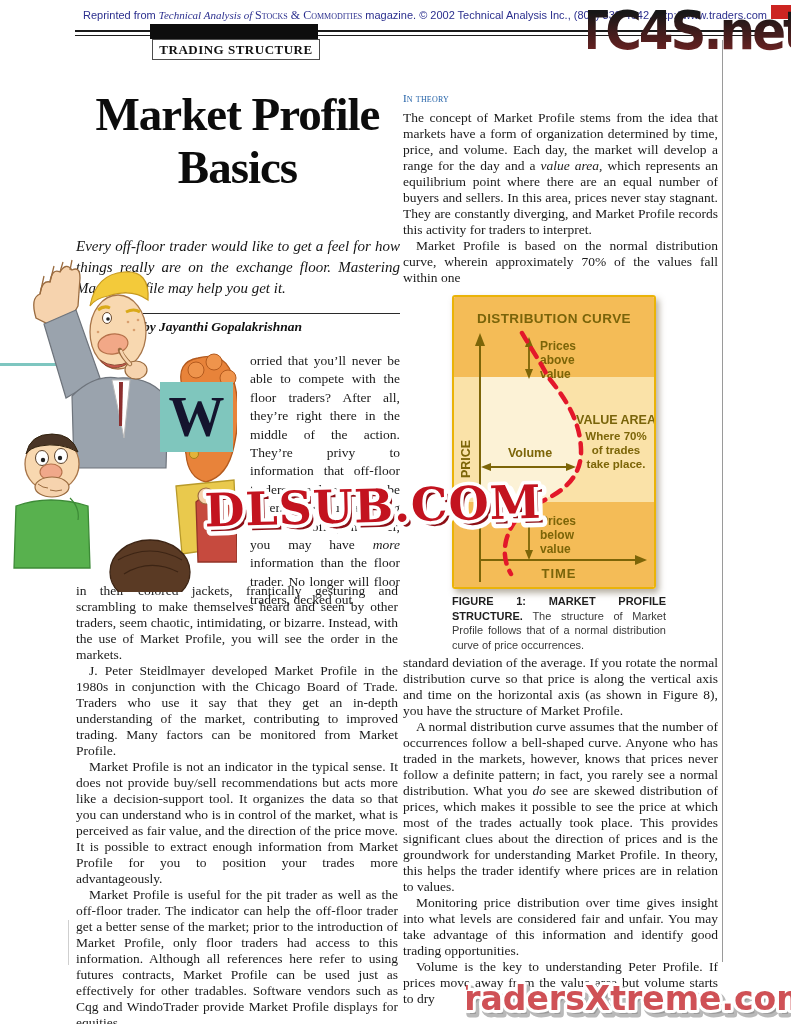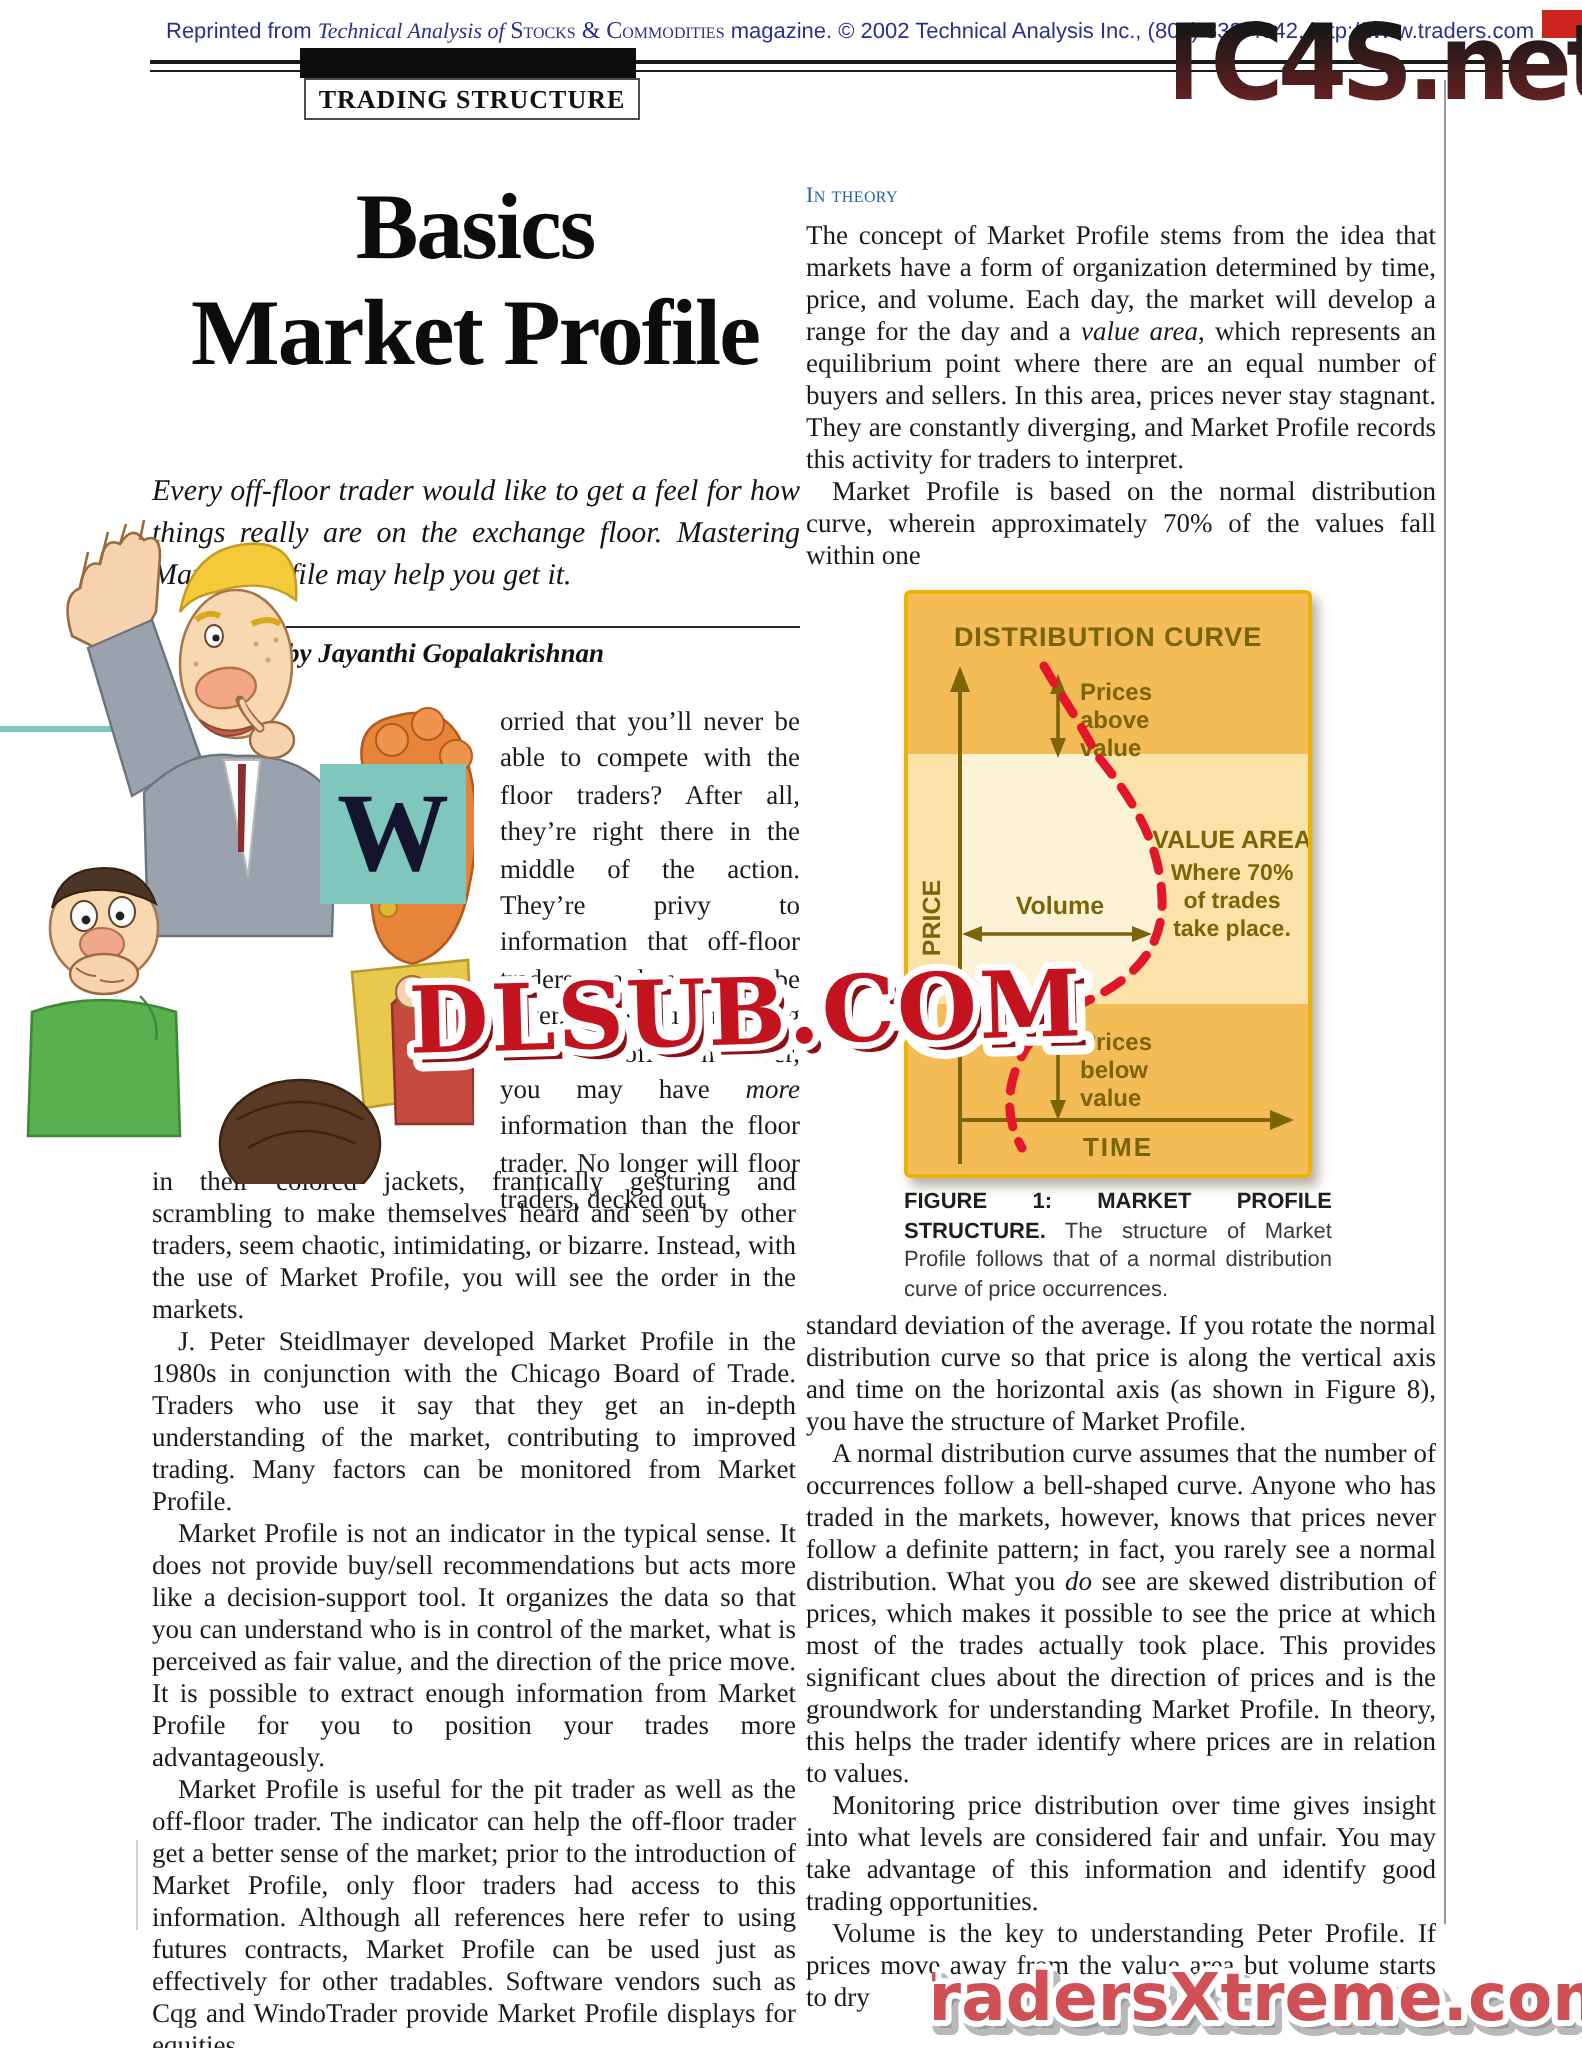--- a/index.html
+++ b/index.html
@@ -76,22 +76,22 @@
       <linearGradient id="tcgrad" x1="0" y1="0" x2="0" y2="1">
         <stop offset="0.2" stop-color="#171717"></stop>
         <stop offset="0.75" stop-color="#5e2020"></stop>
         <stop offset="1" stop-color="#8a2a2a"></stop>
       </linearGradient>
     </defs>
     <text x="101" y="49" text-anchor="middle" font-family="DejaVu Sans, sans-serif" font-weight="bold" font-size="50" letter-spacing="-3" fill="url(#tcgrad)" transform="scale(1,1.05)">TC4S.net</text>
   </svg>
 
   <div class="abs title">
+    <div>Market Profile</div>
     <div>Basics</div>
-    <div>Market Profile</div>
   </div>
   <div class="abs deck">Every off-floor trader would like to get a feel for how things really are on the exchange floor. Mastering Market Profile may help you get it.</div>
   <div class="abs byline-rule"></div>
   <div class="abs byline">by Jayanthi Gopalakrishnan</div>
 
   <svg class="abs cartoon" width="237" height="334" viewBox="0 0 237 334">
 
     <g stroke="#9a6b3f" stroke-width="1.3" fill="#f6d3ae">
       <path d="M36,60 Q30,40 40,36 Q42,22 50,24 Q52,10 60,14 Q66,4 72,12 Q80,8 80,20 L78,48 Q70,64 52,68 Z"></path>
       <path d="M40,36 L44,18 M50,24 L54,8 M60,14 L63,4 M70,12 L72,2" fill="none"></path>

